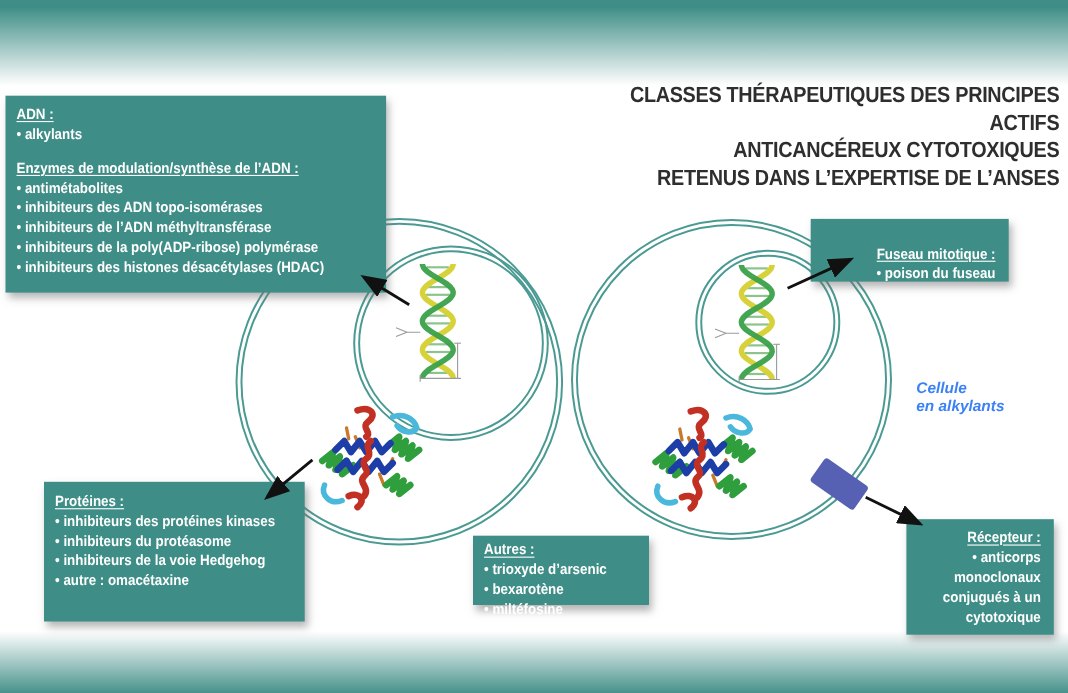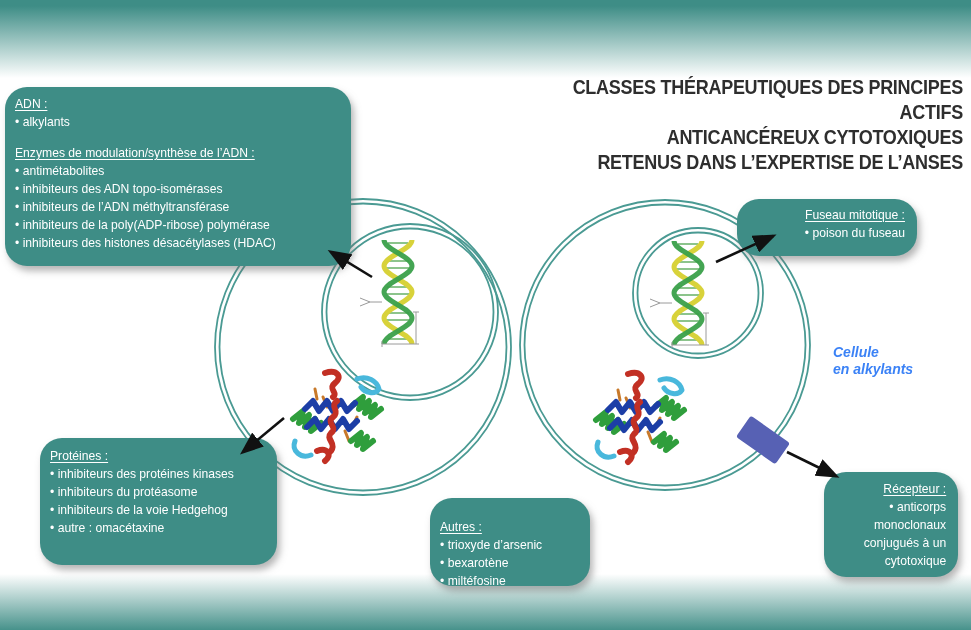--- a/index.html
+++ b/index.html
@@ -13,32 +13,32 @@
   #grad-bottom{position:absolute;left:0;bottom:0;width:100%;height:56px;
     background:linear-gradient(180deg,rgba(71,146,139,0) 0px,#47928B 56px);}
   
   svg.layer{position:absolute;left:0;top:0;pointer-events:none;}
   #cells-layer{z-index:1;}
   #arrows-layer{z-index:3;}
   
   .tbox{
     position:absolute;z-index:2;background:#3E8D86;color:#fff;
     box-shadow:3px 5px 7px rgba(110,110,110,.5);
-    font-weight:normal;font-size:13.5px;line-height:18px;border-radius:22px;
+    font-weight:bold;font-size:13.5px;line-height:18px;
   }
   .tbox .inner{transform:scaleX(.9);transform-origin:0 50%;white-space:nowrap;}
   .tbox.right-al{text-align:right;}
   .tbox.right-al .inner{transform-origin:100% 50%;}
   .hd{text-decoration:underline;text-underline-offset:2px;}
   .li::before{content:"• ";}
   .gap{height:13px;}
   #box-adn{left:5px;top:87px;width:346px;height:179px;padding:8px 10px;box-sizing:border-box;}
   #box-proteines{left:4px;top:438px;width:237px;height:127px;padding:9px 10px;box-sizing:border-box;margin-left:36px;}
-  #box-autres{left:430px;top:487px;width:160px;height:88px;padding:20px 10px;box-sizing:border-box;margin-top:11px;}
-  #box-fuseau{left:737px;top:199px;width:180px;height:57px;padding:7px 12px;box-sizing:border-box;}
+  #box-autres{left:430px;top:487px;width:160px;height:63px;padding:4px 10px;box-sizing:border-box;}
+  #box-fuseau{left:737px;top:199px;width:180px;height:57px;padding:23px 12px;box-sizing:border-box;}
   #box-recepteur{left:824px;top:472px;width:134px;height:105px;padding:8px 12px;box-sizing:border-box;}
   #box-recepteur .inner{white-space:normal;width:112%;margin-left:-12%;}
   
   #title{
     position:absolute;z-index:2;right:8px;top:75px;width:450px;text-align:right;
     color:#2e2e2e;font-weight:bold;font-size:20px;line-height:25px;letter-spacing:-.3px;
     transform:scaleX(.9);transform-origin:100% 0;
   }
   
   #cell-label{

